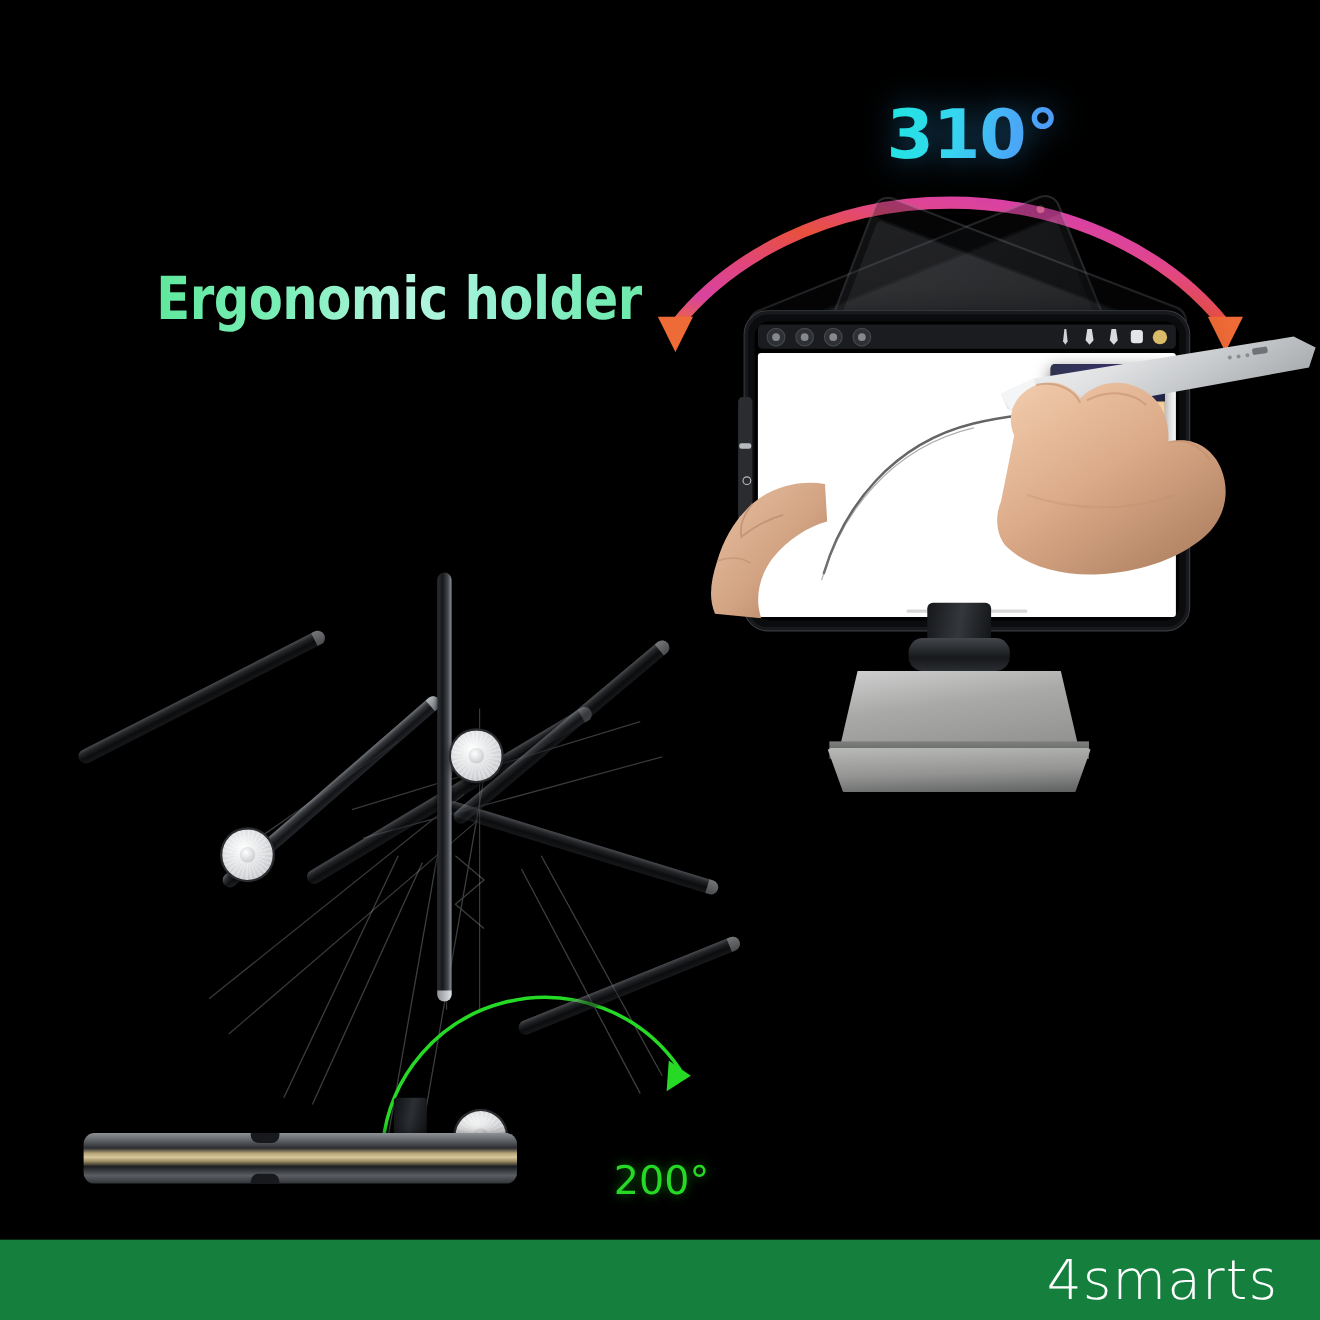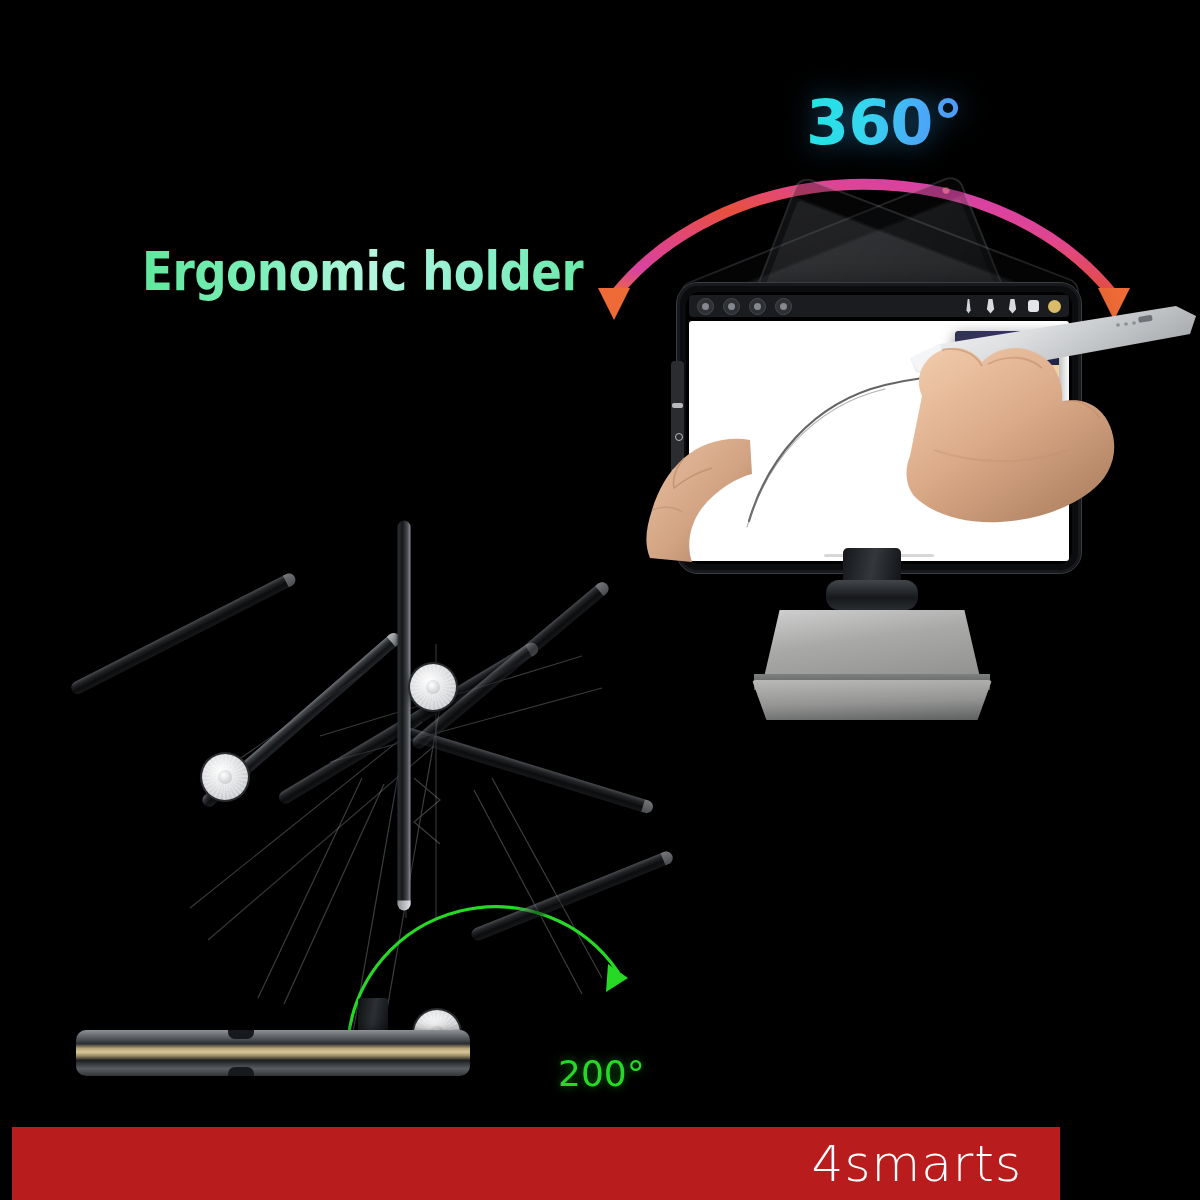--- a/index.html
+++ b/index.html
@@ -38,22 +38,22 @@
 
   .deg180{
     position:absolute;left:558px;top:1053px;
     font-size:36px;font-weight:400;color:#25d925;
     font-family:"DejaVu Sans","Liberation Sans",sans-serif;
     text-shadow:0 0 10px rgba(40,230,40,.5);white-space:nowrap;
   }
 
   
   .footer{
-    position:absolute;left:12px;bottom:0;width:1048px;height:73px;
-    background:#b91c1c;
+    position:absolute;left:0;bottom:0;width:1200px;height:73px;
+    background:#15803d;
   }
   .brand{
     position:absolute;right:38px;top:50%;transform:translateY(-50%);
     color:#fff;font-size:50px;font-weight:300;letter-spacing:1px;
     font-family:"DejaVu Sans","Liberation Sans",sans-serif;white-space:nowrap;
   }
 
   
   .tablet-wrap{position:absolute;left:676px;top:282px;width:404px;height:290px;}
   .ghost{position:absolute;left:0;top:0;width:100%;height:100%;opacity:.30;}
@@ -236,21 +236,21 @@
     </defs>
 
     <path d="M 614 296 A 300 250 0 0 1 1114 296" fill="none" stroke="url(#arcg)" stroke-width="11" stroke-linecap="round"></path>
 
     <polygon points="598,288 630,288 614,320" fill="#ee6a36"></polygon>
 
     <polygon points="1098,288 1130,288 1114,320" fill="#ee6a36"></polygon>
   </svg>
 
   <div class="headline">Ergonomic holder</div>
-  <div class="deg360">360°</div>
+  <div class="deg360">310°</div>
 
   <div class="tablet-wrap">
 
     <div class="ghost g1">
       <div class="body">
         <div class="bar">
             <div class="dot"></div>
           </div>
         <div class="scr"></div>
       </div>

